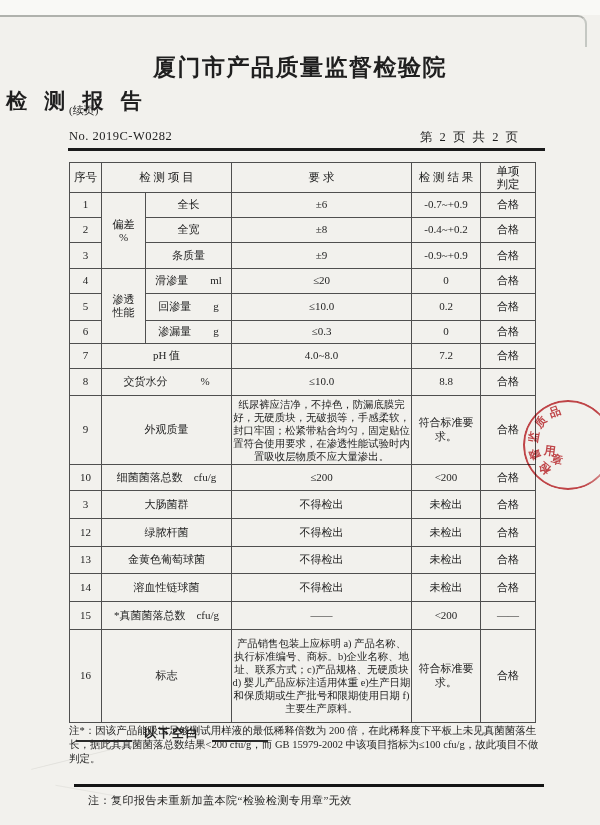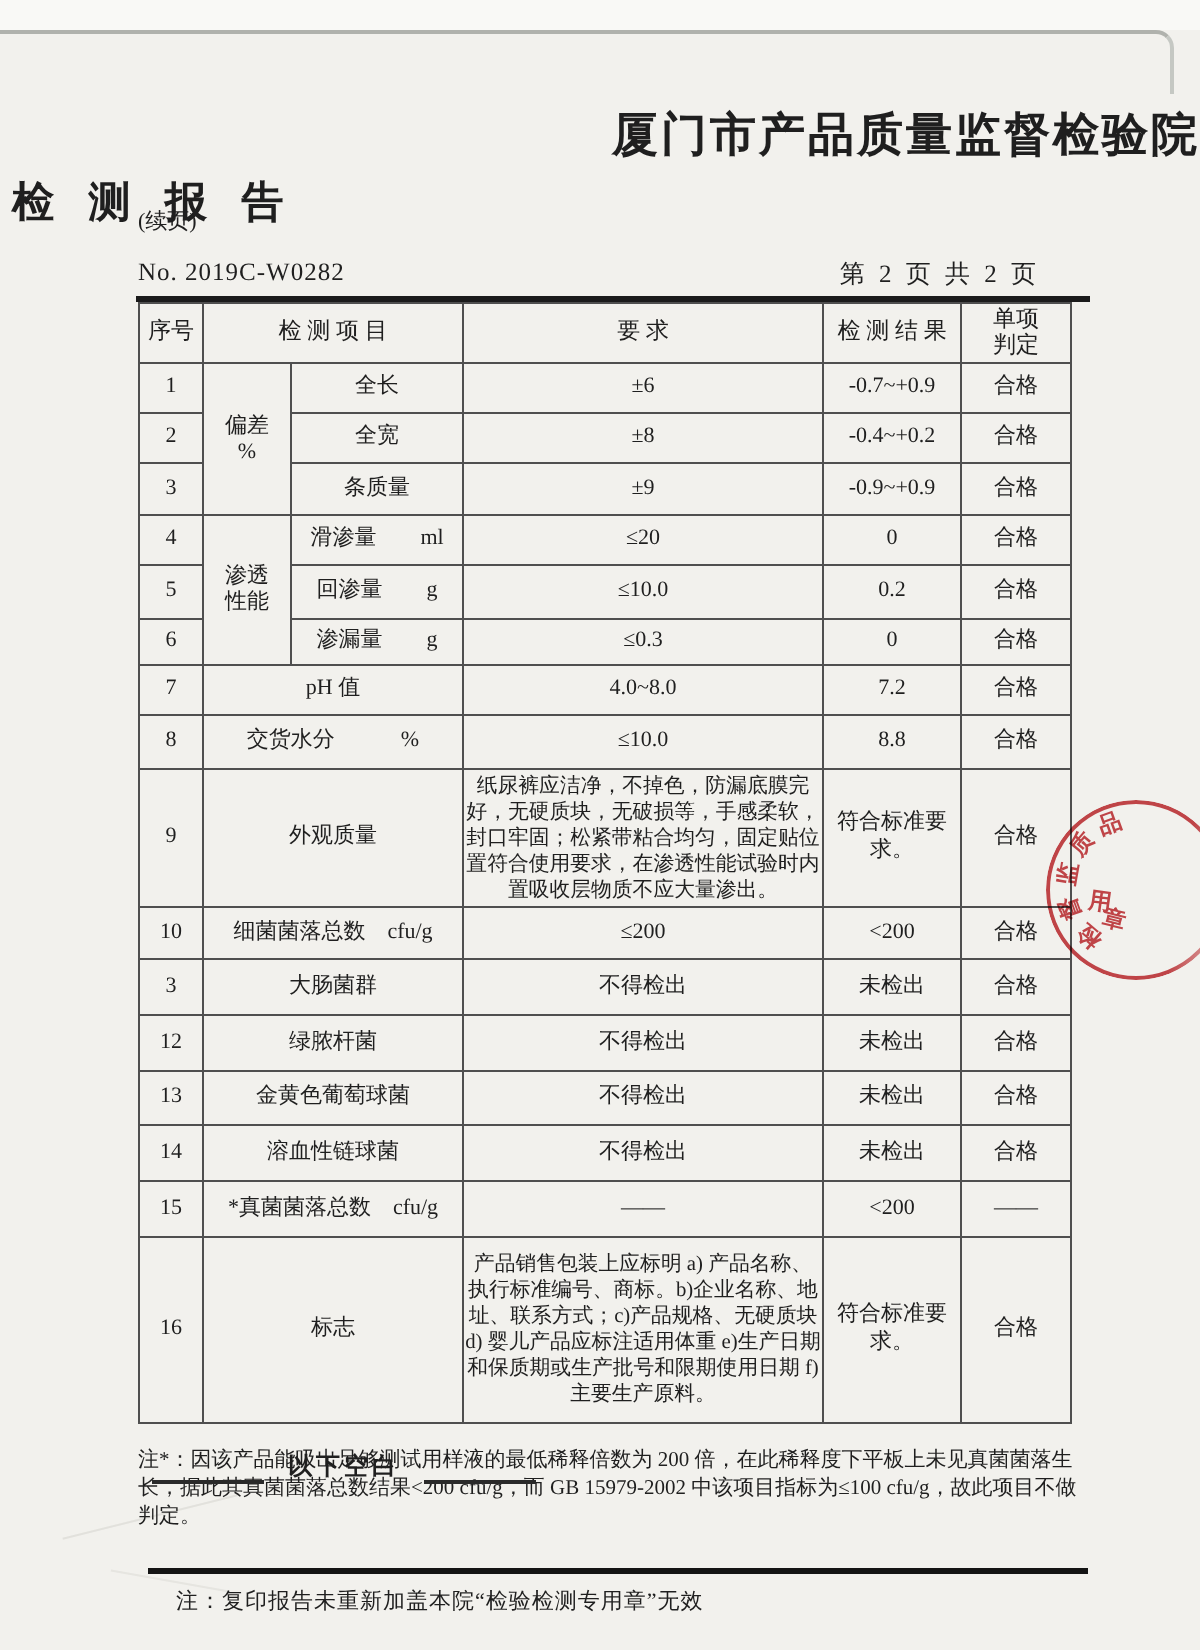--- a/index.html
+++ b/index.html
@@ -11,31 +11,31 @@
   .paper{position:absolute;inset:0}
   .top-strip{position:absolute;top:0;left:0;right:0;height:15px;background:#f9f9f6}
   .page-edge{
     position:absolute;top:15px;left:-10px;width:595px;height:30px;
     border-top:2px solid #70756f;border-right:2px solid #9aa09a;
     border-top-right-radius:9px;opacity:.5
   }
   .crease1{position:absolute;left:30px;top:758px;width:90px;height:1px;background:rgba(90,90,80,.10);transform:rotate(-14deg)}
   .crease2{position:absolute;left:55px;top:790px;width:60px;height:1px;background:rgba(90,90,80,.08);transform:rotate(10deg)}
 
-  .org{position:absolute;top:52px;left:0;width:100%;text-align:right;
+  .org{position:absolute;top:52px;left:0;width:100%;text-align:center;
     font-size:23px;font-weight:bold;letter-spacing:1.5px}
   .rtitle{position:absolute;top:87px;left:0;width:100%;text-align:left;
     font-size:21px;font-weight:bold;letter-spacing:6px;text-indent:6px}
   .cont{position:absolute;left:69px;top:103px;font-size:11px}
   .rno{position:absolute;left:69px;top:129px;font-size:12.5px;letter-spacing:.5px}
   .pinfo{position:absolute;right:80px;top:129px;font-size:12.5px;letter-spacing:2px}
   .hrule{position:absolute;left:68px;top:148px;width:477px;height:3px;background:#1b1b1b}
 
   table.report{
-    position:absolute;left:69px;top:151px;width:466px;
+    position:absolute;left:69px;top:162px;width:466px;
     border-collapse:collapse;table-layout:fixed;font-size:11px
   }
   .report th,.report td{
     border:1px solid #4f4f4f;text-align:center;vertical-align:middle;
     padding:0;font-weight:normal;line-height:1.25;overflow:hidden
   }
   .report th{font-size:11.5px}
   .c-item{text-align:left;padding-left:7px;white-space:pre-wrap}
   .c-req-long{text-align:left;padding:2px 5px;font-size:10.4px;line-height:13.6px}
   .c-ver-top{vertical-align:top;padding-top:16px}

